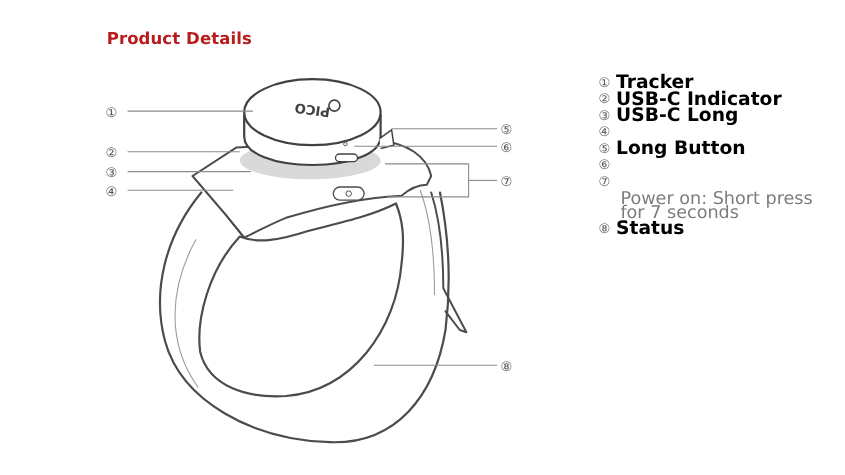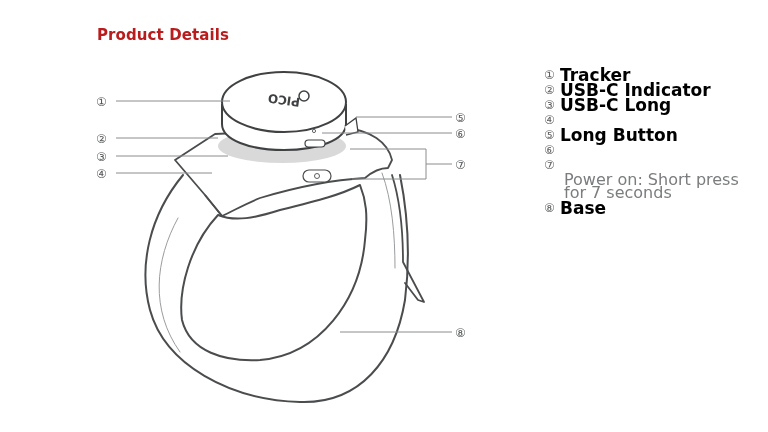--- a/index.html
+++ b/index.html
@@ -102,15 +102,15 @@
   <div class="legend-item">
     <span class="legend-num">⑥</span>
   </div>
   <div class="legend-item">
     <span class="legend-num">⑦</span>
   </div>
   <div class="legend-desc">Power on: Short press</div>
   <div class="legend-desc">for 7 seconds</div>
   <div class="legend-item" style="margin-top:2px">
     <span class="legend-num">⑧</span>
-    <span class="legend-label">Base</span>
+    <span class="legend-label">Status</span>
   </div>
 </div>
 
 </body></html>

